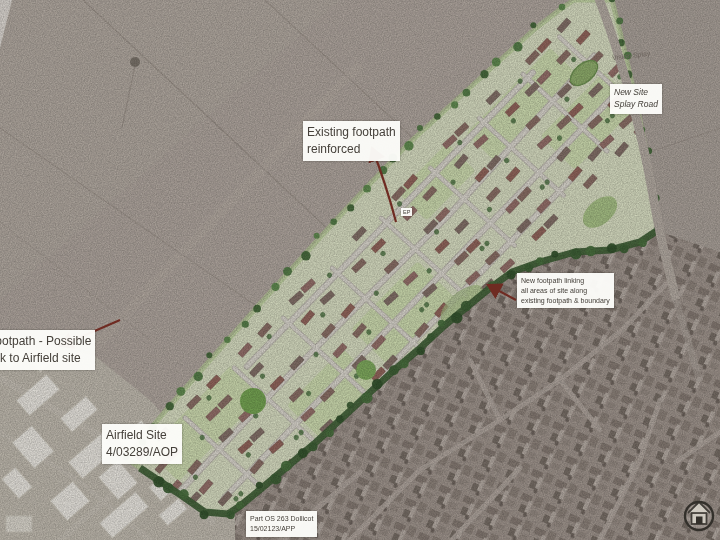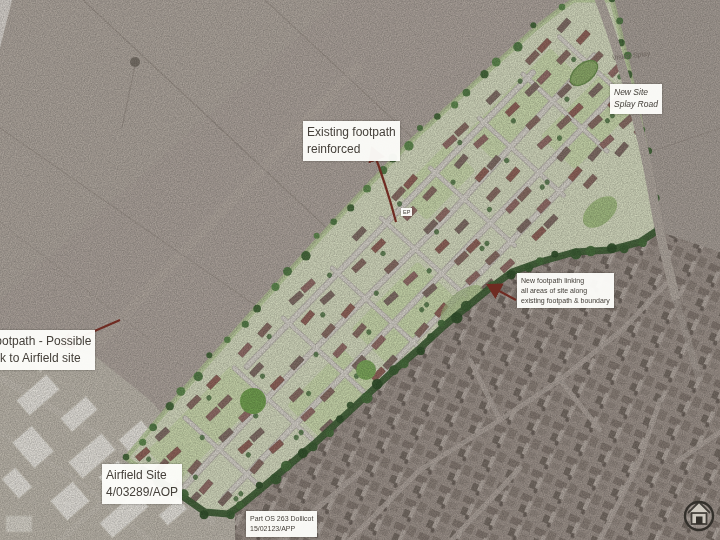--- a/index.html
+++ b/index.html
@@ -452,21 +452,21 @@
   <span>New footpath linking</span>
   <span>all areas of site along</span>
   <span>existing footpath &amp; boundary</span>
 </div>
 
 <div class="note fs75" style="left:-16px;top:330px;">
   <span>Footpath - Possible</span>
   <span>link to Airfield site</span>
 </div>
 
-<div class="note fs75" style="left:102px;top:464px;">
+<div class="note fs75" style="left:102px;top:424px;">
   <span>Airfield Site</span>
   <span>4/03289/AOP</span>
 </div>
 
 <div class="note fs7" style="left:246px;top:511px;">
   <span>Part OS 263 Dollicot</span>
   <span>15/02123/APP</span>
 </div>
 
 <div id="note-ep" style="left:401px;top:208px;">EP</div>

